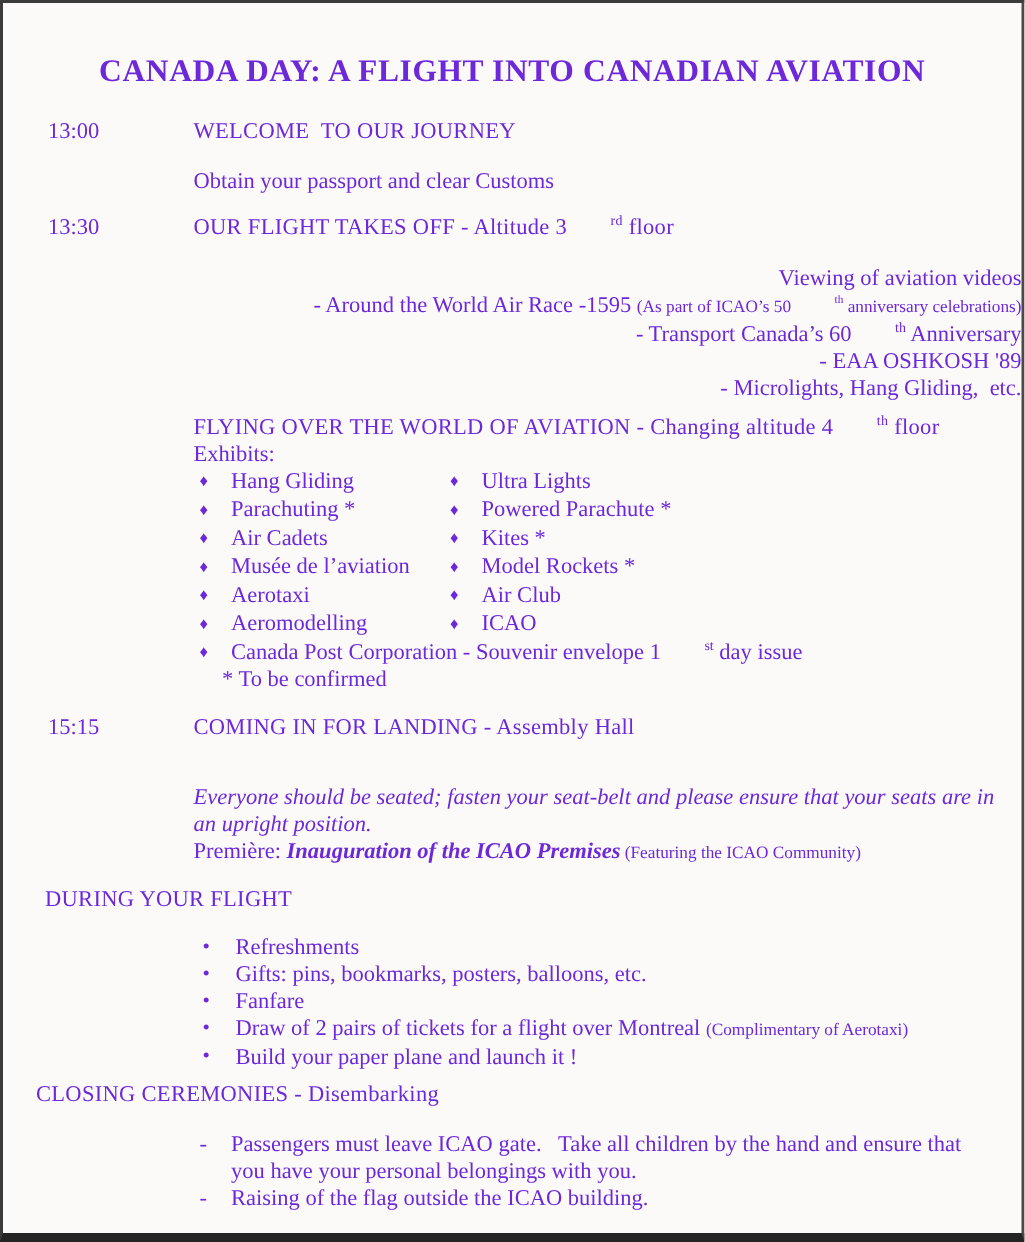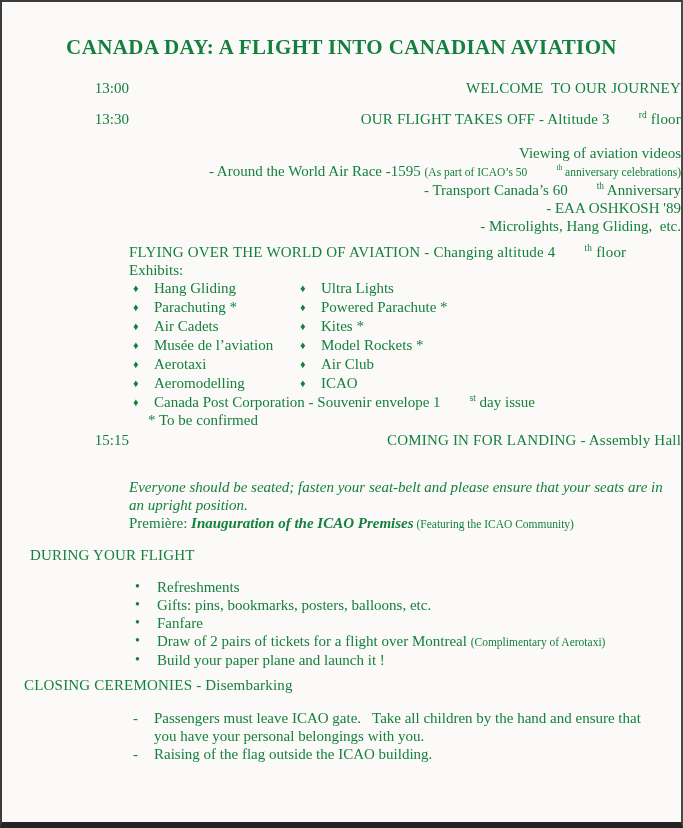--- a/index.html
+++ b/index.html
@@ -7,55 +7,55 @@
     position: relative;
     width: 683px;
     height: 828px;
     box-sizing: border-box;
     background: #fbfaf9;
     border-top: 2px solid #3b3b3b;
     border-left: 2px solid #3b3b3b;
     border-right: 2px solid #4a4a4a;
     border-bottom: 6px solid #242424;
     font-family: "Liberation Serif", "DejaVu Serif", serif;
-    color: #15803d;
+    color: #6d28d9;
     font-size: 15px;
     line-height: 18px;
     overflow: hidden;
   }
   .t { white-space: pre-wrap; }
   .title {
     margin: 33px 0 0 0;
     text-align: center;
     font-size: 21px;
     line-height: 24px;
     font-weight: bold;
     letter-spacing: 0.4px;
     white-space: pre-wrap;
   }
-  .row { display: flex; text-align: right; }
+  .row { display: flex; }
   .time { flex: 0 0 97px; margin-left: 30px; white-space: pre; }
   .content { flex: 1; }
   .heading { letter-spacing: 0.2px; }
   .indent { margin-left: 127px; }
   sup { font-size: 0.62em; line-height: 0; vertical-align: super; padding-left: 29px; }
   .sm { font-size: 11.5px; }
   .sm sup, sup.sm-sup { font-size: 7.5px; }
   .mt-welcome { margin-top: 20px; }
   .mt-obtain { margin-top: 15px; }
   .mt-takeoff { margin-top: 13px; }
   .mt-videos { margin-top: 16px; text-align: right; }
   .mt-flying { margin-top: 8px; }
   .ex-row { display: flex; margin-left: 131px; line-height: 19px; }
   .ex-left { flex: 0 0 167px; display: flex; }
   .ex-right { display: flex; }
   .bullet-cell { flex: 0 0 21px; }
   .diamond { font-size: 11px; }
   .note { margin-left: 146px; line-height: 17px; }
-  .mt-landing { margin-top: 2px; }
+  .mt-landing { margin-top: 14px; }
   .mt-landing-body { margin-top: 29px; max-width: 537px; font-style: italic; }
   .premiere-title { font-weight: bold; font-style: italic; margin-top: 40px; }
   .mt-during { margin-top: 13px; margin-left: 28px; }
   .mt-during-items { margin-top: 14px; }
   .du-row { display: flex; margin-left: 133px; line-height: 18px; }
   .du-bullet { flex: 0 0 22px; font-size: 14px; }
   .mt-closing { margin-top: 7px; margin-left: 22px; }
   .mt-closing-items { margin-top: 15px; }
   .cl-row { display: flex; margin-left: 131px; line-height: 18px; }
   .cl-dash { flex: 0 0 21px; }
@@ -65,20 +65,21 @@
 <body>
 
 <div class="page">
 
   <h1 class="title">CANADA DAY: A FLIGHT INTO CANADIAN AVIATION</h1>
 
   <div class="row mt-welcome">
     <div class="time t">13:00</div>
     <div class="content heading t">WELCOME  TO OUR JOURNEY</div>
   </div>
+  <div class="indent mt-obtain t">Obtain your passport and clear Customs</div>
 
   <div class="row mt-takeoff">
     <div class="time t">13:30</div>
     <div class="content heading"><span class="t">OUR FLIGHT TAKES OFF - Altitude 3</span><sup>rd</sup><span class="t"> floor</span></div>
   </div>
 
   <div class="indent mt-videos">
     <div class="t">Viewing of aviation videos</div>
     <div><span class="t">- Around the World Air Race -1595 </span><span class="sm t">(As part of ICAO’s 50</span><sup class="sm-sup">th</sup><span class="sm t"> anniversary celebrations)</span></div>
     <div><span class="t">- Transport Canada’s 60</span><sup>th</sup><span class="t"> Anniversary</span></div>

